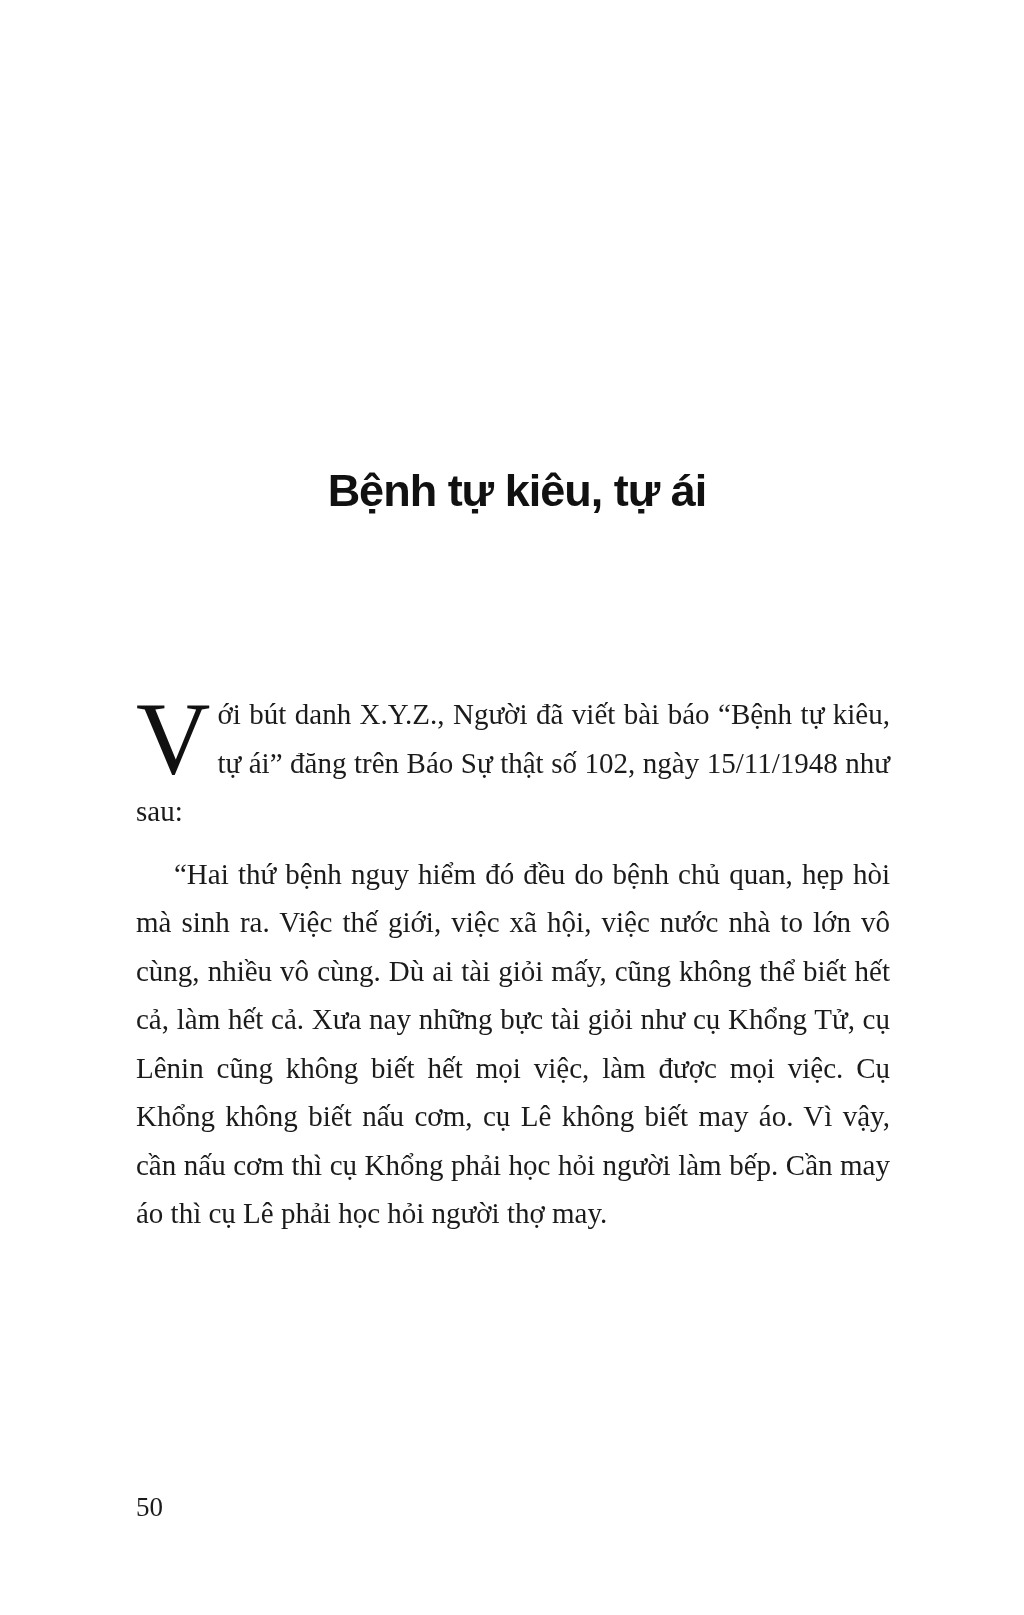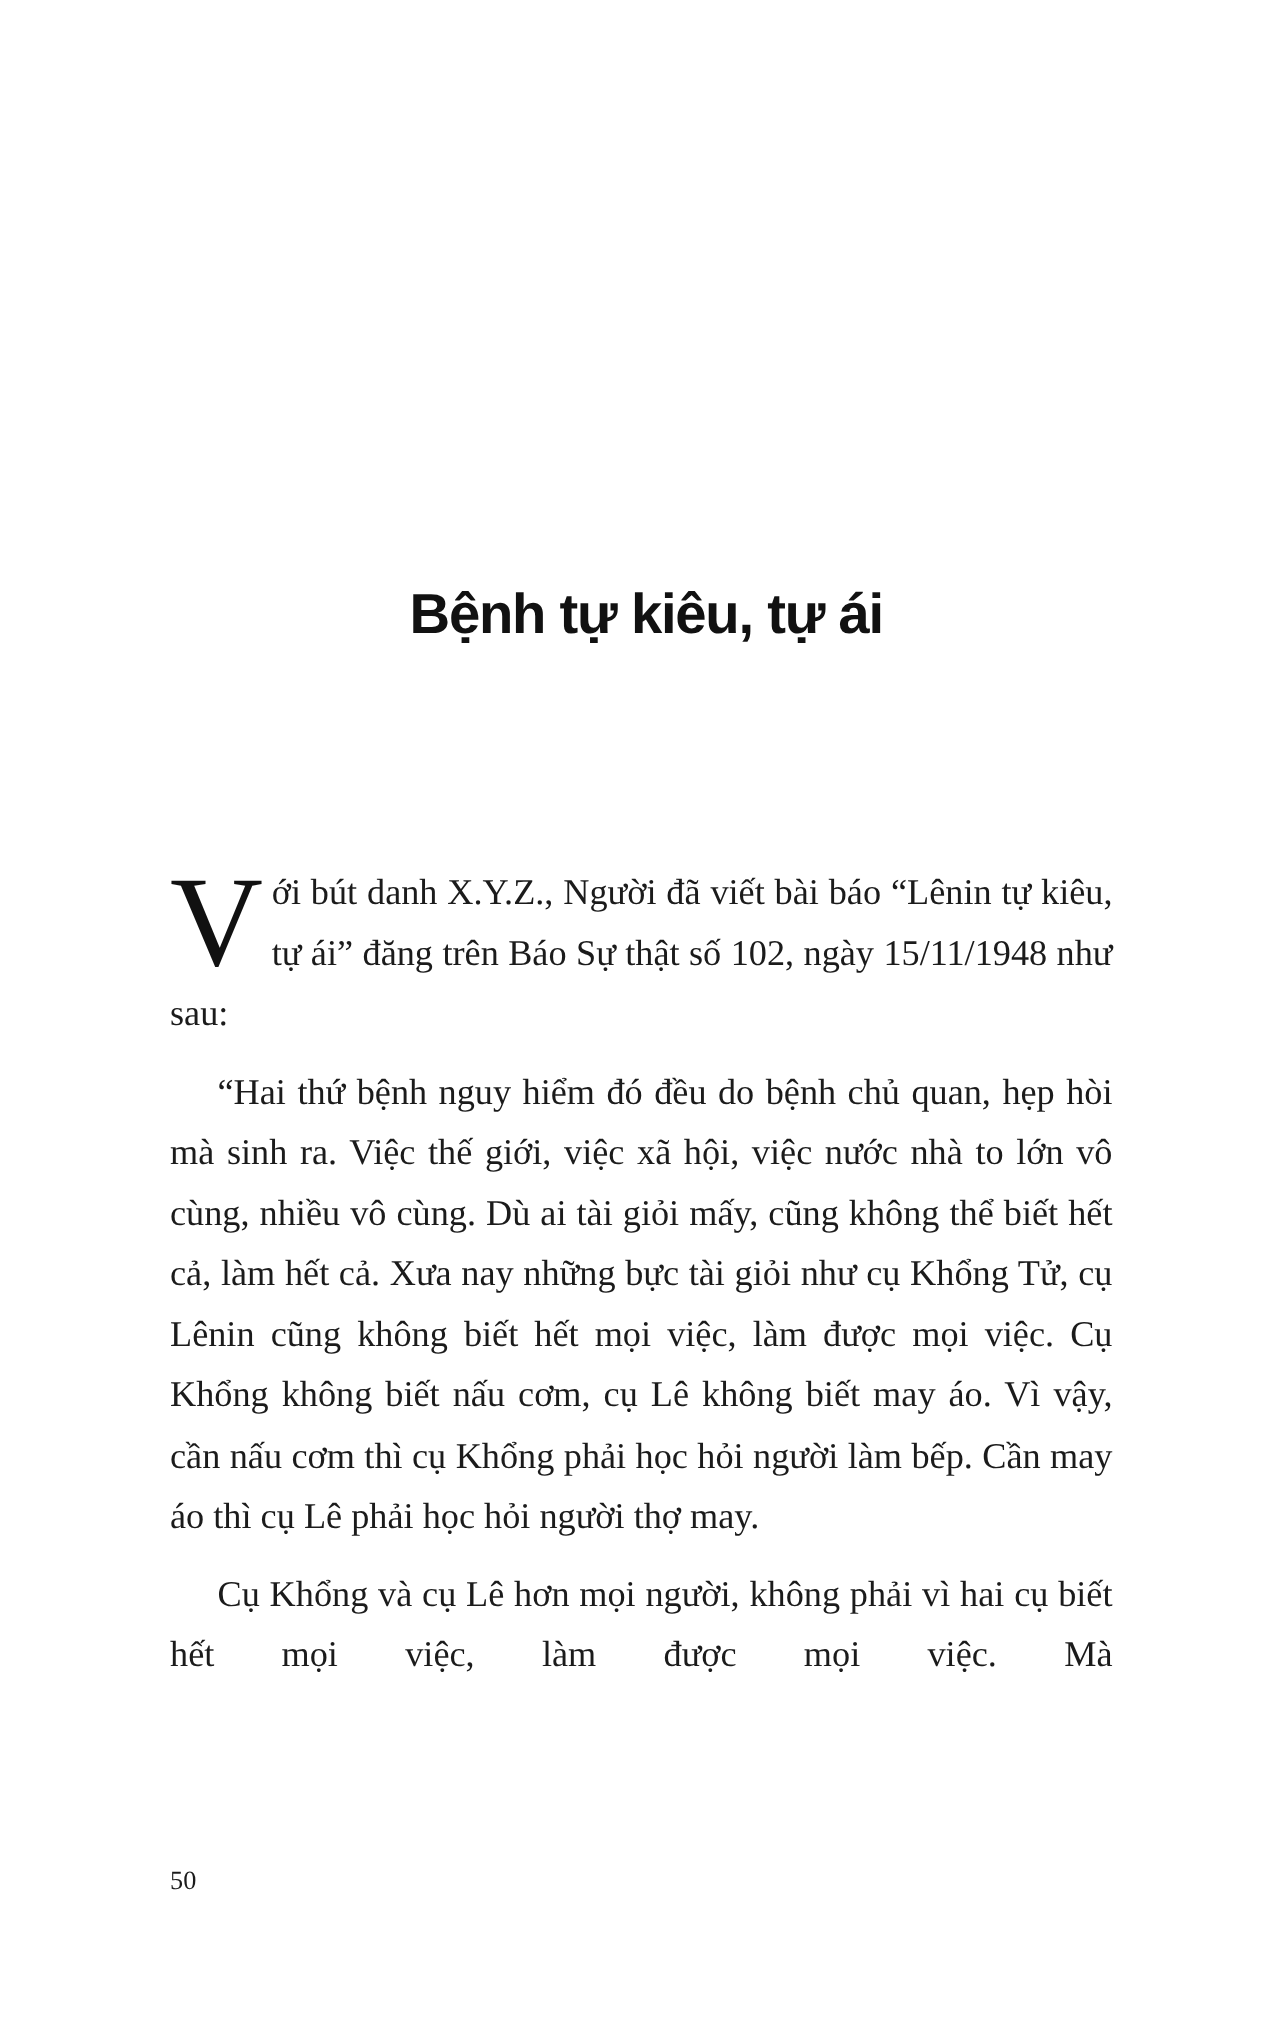--- a/index.html
+++ b/index.html
@@ -53,36 +53,35 @@
     line-height: 97px;
     margin-right: 7px;
     color: #111111;
   }
   .em {
   }
   .page-number {
     position: absolute;
     top: 1492px;
     left: 136px;
-    font-size: 21px;
+    font-size: 27px;
     color: #1b1b1b;
   }
 </style>
 </head>
 <body>
 
 <div class="page">
 
   <h1 class="title">Bệnh tự kiêu, tự ái</h1>
 
   <div class="body-text">
 
-    <p class="para"><span class="dropcap">V</span><span><span>ới bút danh X.Y.Z., Người đã viết bài báo “Lênin tự kiêu, tự ái” đăng trên Báo </span><span class="em">Sự thật</span><span> số 102, ngày 15/11/1948 như sau:</span></span></p>
+    <p class="para"><span class="dropcap">V</span><span><span>ới bút danh X.Y.Z., Người đã viết bài báo “Bệnh tự kiêu, tự ái” đăng trên Báo </span><span class="em">Sự thật</span><span> số 102, ngày 15/11/1948 như sau:</span></span></p>
 
     <p class="para indented"><span>“Hai thứ bệnh nguy hiểm đó đều do bệnh </span><span class="em">chủ quan, hẹp hòi</span><span> mà sinh ra. Việc thế giới, việc xã hội, việc nước nhà to lớn vô cùng, nhiều vô cùng. Dù ai tài giỏi mấy, cũng không thể biết hết cả, làm hết cả. Xưa nay những bực tài giỏi như cụ Khổng Tử, cụ Lênin cũng không biết hết mọi việc, làm được mọi việc. Cụ Khổng không biết nấu cơm, cụ Lê không biết may áo. Vì vậy, cần nấu cơm thì cụ Khổng phải </span><span class="em">học hỏi</span><span> người làm bếp. Cần may áo thì cụ Lê phải </span><span class="em">học hỏi</span><span> người thợ may.</span></p>
 
-    <p class="para indented justify-last"><span>Cụ Khổng và cụ Lê hơn mọi người, không phải vì hai cụ biết hết mọi việc, làm được mọi việc. Mà</span></p>
 
   </div>
 
   <div class="page-number">50</div>
 
 </div>
 
 </body></html>

